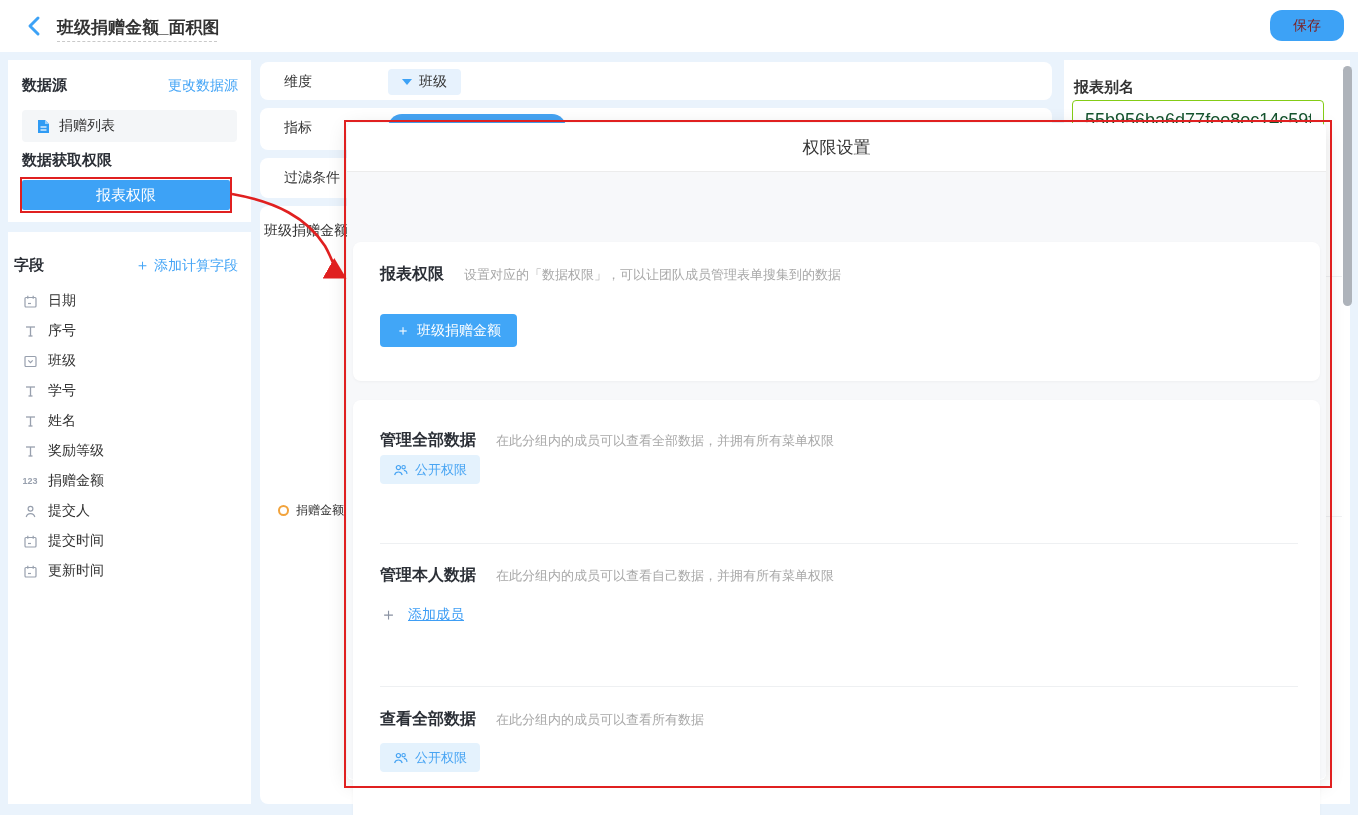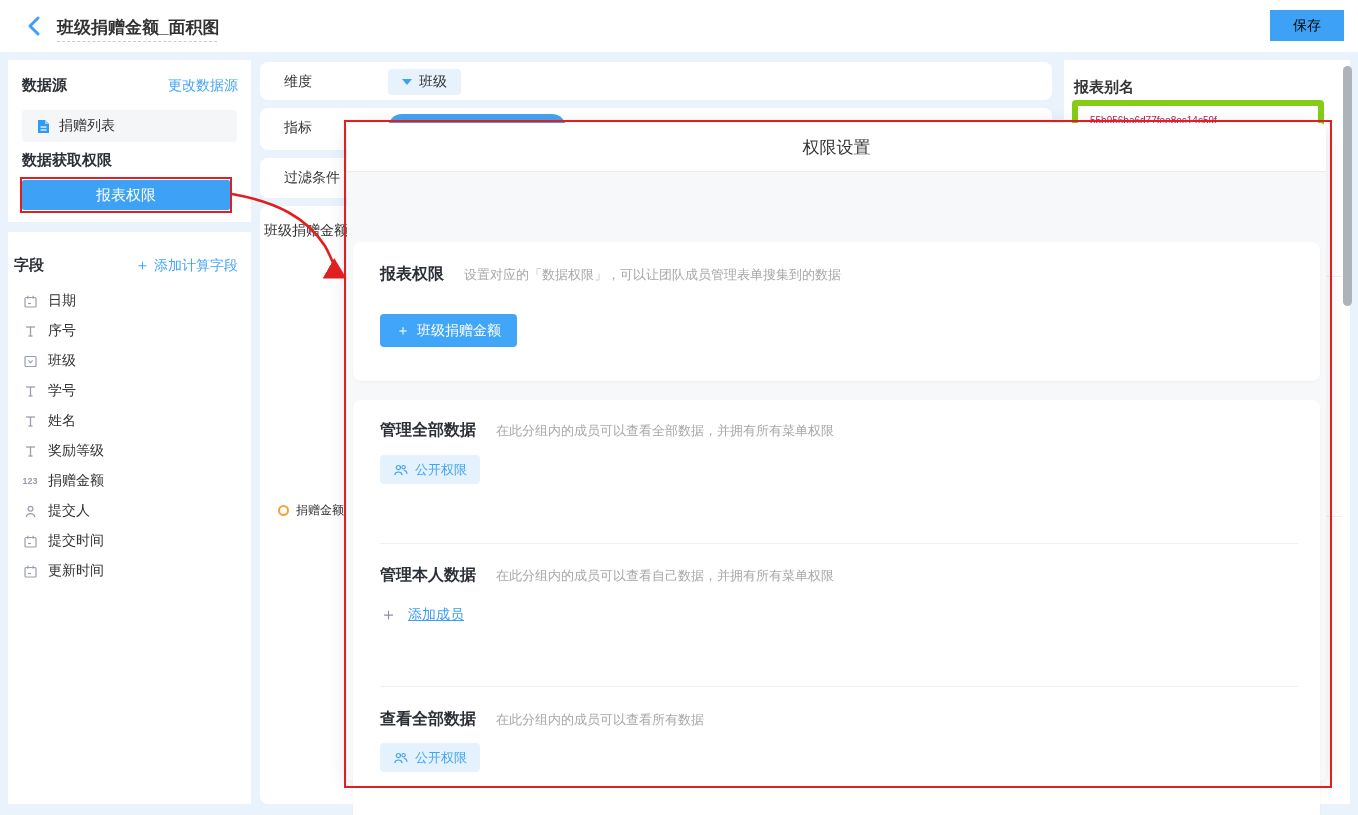--- a/index.html
+++ b/index.html
@@ -6,21 +6,21 @@
   html,body { width:1358px; height:815px; }
   body { font-family:"Liberation Sans","DejaVu Sans",sans-serif; background:#eaf3fc; position:relative; overflow:hidden; color:#333; }
   .abs { position:absolute; }
   .panel { background:#fff; border-radius:0; }
 
   
   .topbar { position:absolute; left:0; top:0; width:1358px; height:52px; background:#fff; z-index:5; }
   .back { position:absolute; left:22px; top:13px; width:26px; height:26px; cursor:pointer; }
   .page-title { position:absolute; left:57px; top:16px; font-size:17px; font-weight:bold; color:#333; }
   .title-dash { position:absolute; left:57px; top:41px; width:160px; border-bottom:1px dashed #c9c9c9; }
-  .save-btn { position:absolute; right:14px; top:10px; width:74px; height:31px; background:#3da2f6; color:#000000; border:none; border-radius:0; font-size:14px; cursor:pointer; }
+  .save-btn { position:absolute; right:14px; top:10px; width:74px; height:31px; background:#3da2f6; color:#7f1d1d; border:none; border-radius:12px; font-size:14px; cursor:pointer; }
 
   
   .side1 { left:8px; top:60px; width:243px; height:162px; z-index:1; }
   .side2 { left:8px; top:232px; width:243px; height:572px; z-index:1; }
   .sec-title { font-size:15px; font-weight:bold; color:#2b2f36; }
   .blue-link { color:#45a5f6; font-size:14px; cursor:pointer; }
   .ds-item { position:absolute; left:14px; top:50px; width:215px; height:32px; background:#f4f6f8; border-radius:4px; display:flex; align-items:center; padding-left:14px; gap:8px; font-size:14px; }
   .perm-btn { position:absolute; left:14px; top:120px; width:208px; height:30px; background:#3da2f6; color:#fff; border:none; border-radius:2px; font-size:15px; cursor:pointer; }
   .red-box { position:absolute; left:12px; top:117px; width:212px; height:36px; border:2px solid #e02020; z-index:21; pointer-events:none; }
   .field-row { position:absolute; left:14px; width:220px; height:30px; display:flex; align-items:center; gap:10px; font-size:14px; color:#333; cursor:default; }
@@ -34,21 +34,21 @@
   .caret { width:0; height:0; border-left:5px solid transparent; border-right:5px solid transparent; border-top:6px solid #3da2f6; }
   .metric-pill { position:absolute; left:388px; top:114px; width:178px; height:32px; background:#45a3f2; border-radius:14px; z-index:2; }
   .chart-panel { position:absolute; left:260px; top:206px; width:792px; height:598px; background:#fff; border-radius:8px; z-index:1; }
   .chart-title { position:absolute; left:4px; top:16px; font-size:14px; color:#333; white-space:nowrap; }
   .legend { position:absolute; left:18px; top:296px; display:flex; align-items:center; gap:7px; font-size:12px; color:#333; }
   .legend-dot { width:11px; height:11px; border-radius:50%; border:2px solid #f2a33c; background:#fff; }
 
   
   .rpanel { left:1064px; top:60px; width:286px; height:744px; z-index:1; }
   .alias-label { position:absolute; left:10px; top:18px; font-size:15px; font-weight:bold; }
-  .alias-input { position:absolute; left:8px; top:40px; width:252px; height:40px; border:6px solid #84cc16; border-radius:4px; font-size:10px; color:#be185d; padding:0 12px; font-family:inherit; background:#fff; }
+  .alias-input { position:absolute; left:8px; top:40px; width:252px; height:40px; border:1px solid #84cc16; border-radius:4px; font-size:18px; color:#14532d; padding:0 12px; font-family:inherit; background:#fff; }
   .r-div { position:absolute; left:8px; width:270px; border-bottom:1px solid #f0f1f3; }
   .clip-label { position:absolute; left:1072px; top:781px; width:60px; height:8px; overflow:hidden; z-index:1; font-size:14px; font-weight:bold; color:#333; }
   .scrollbar { position:absolute; left:1343px; top:66px; width:9px; height:240px; background:#aeb3ba; border-radius:5px; z-index:3; cursor:pointer; }
 
   
   .modal { position:absolute; left:347px; top:123px; width:979px; height:657px; background:#fff; border-radius:6px; box-shadow:0 4px 20px rgba(0,0,0,.12); z-index:10; }
   .modal-title { height:49px; line-height:49px; text-align:center; font-size:17px; color:#333; border-bottom:1px solid #ececec; }
   .modal-body { position:relative; width:100%; height:607px; background:#f7f8fa; border-radius:0 0 6px 6px; }
   .mcard { position:absolute; left:6px; width:967px; background:#fff; border-radius:8px; box-shadow:0 1px 3px rgba(0,0,0,.04); }
   .mcard1 { top:70px; height:139px; }
@@ -238,21 +238,21 @@
         <b>报表权限</b>
         <span>设置对应的「数据权限」，可以让团队成员管理表单搜集到的数据</span>
       </div>
       <button class="primary-btn" style="top:72px;">
         <span>＋</span>
         <span>班级捐赠金额</span>
       </button>
     </div>
 
     <div class="mcard mcard2">
-      <div class="sec-head" style="top:20px;">
+      <div class="sec-head" style="top:30px;">
         <b>管理全部数据</b>
         <span>在此分组内的成员可以查看全部数据，并拥有所有菜单权限</span>
       </div>
       <div class="open-tag" style="top:55px;">
         <svg width="15" height="14" viewBox="0 0 15 14">
             <circle cx="5.4" cy="4.6" r="2.1" fill="none" stroke="#47a4f3" stroke-width="1.2"></circle>
             <path d="M1.6 12a3.9 3.9 0 0 1 7.6 0" fill="none" stroke="#47a4f3" stroke-width="1.2"></path>
             <circle cx="10.6" cy="4.2" r="1.7" fill="none" stroke="#47a4f3" stroke-width="1.1"></circle>
             <path d="M10.9 7.4a3.4 3.4 0 0 1 3 3.6" fill="none" stroke="#47a4f3" stroke-width="1.1"></path>
           </svg>

